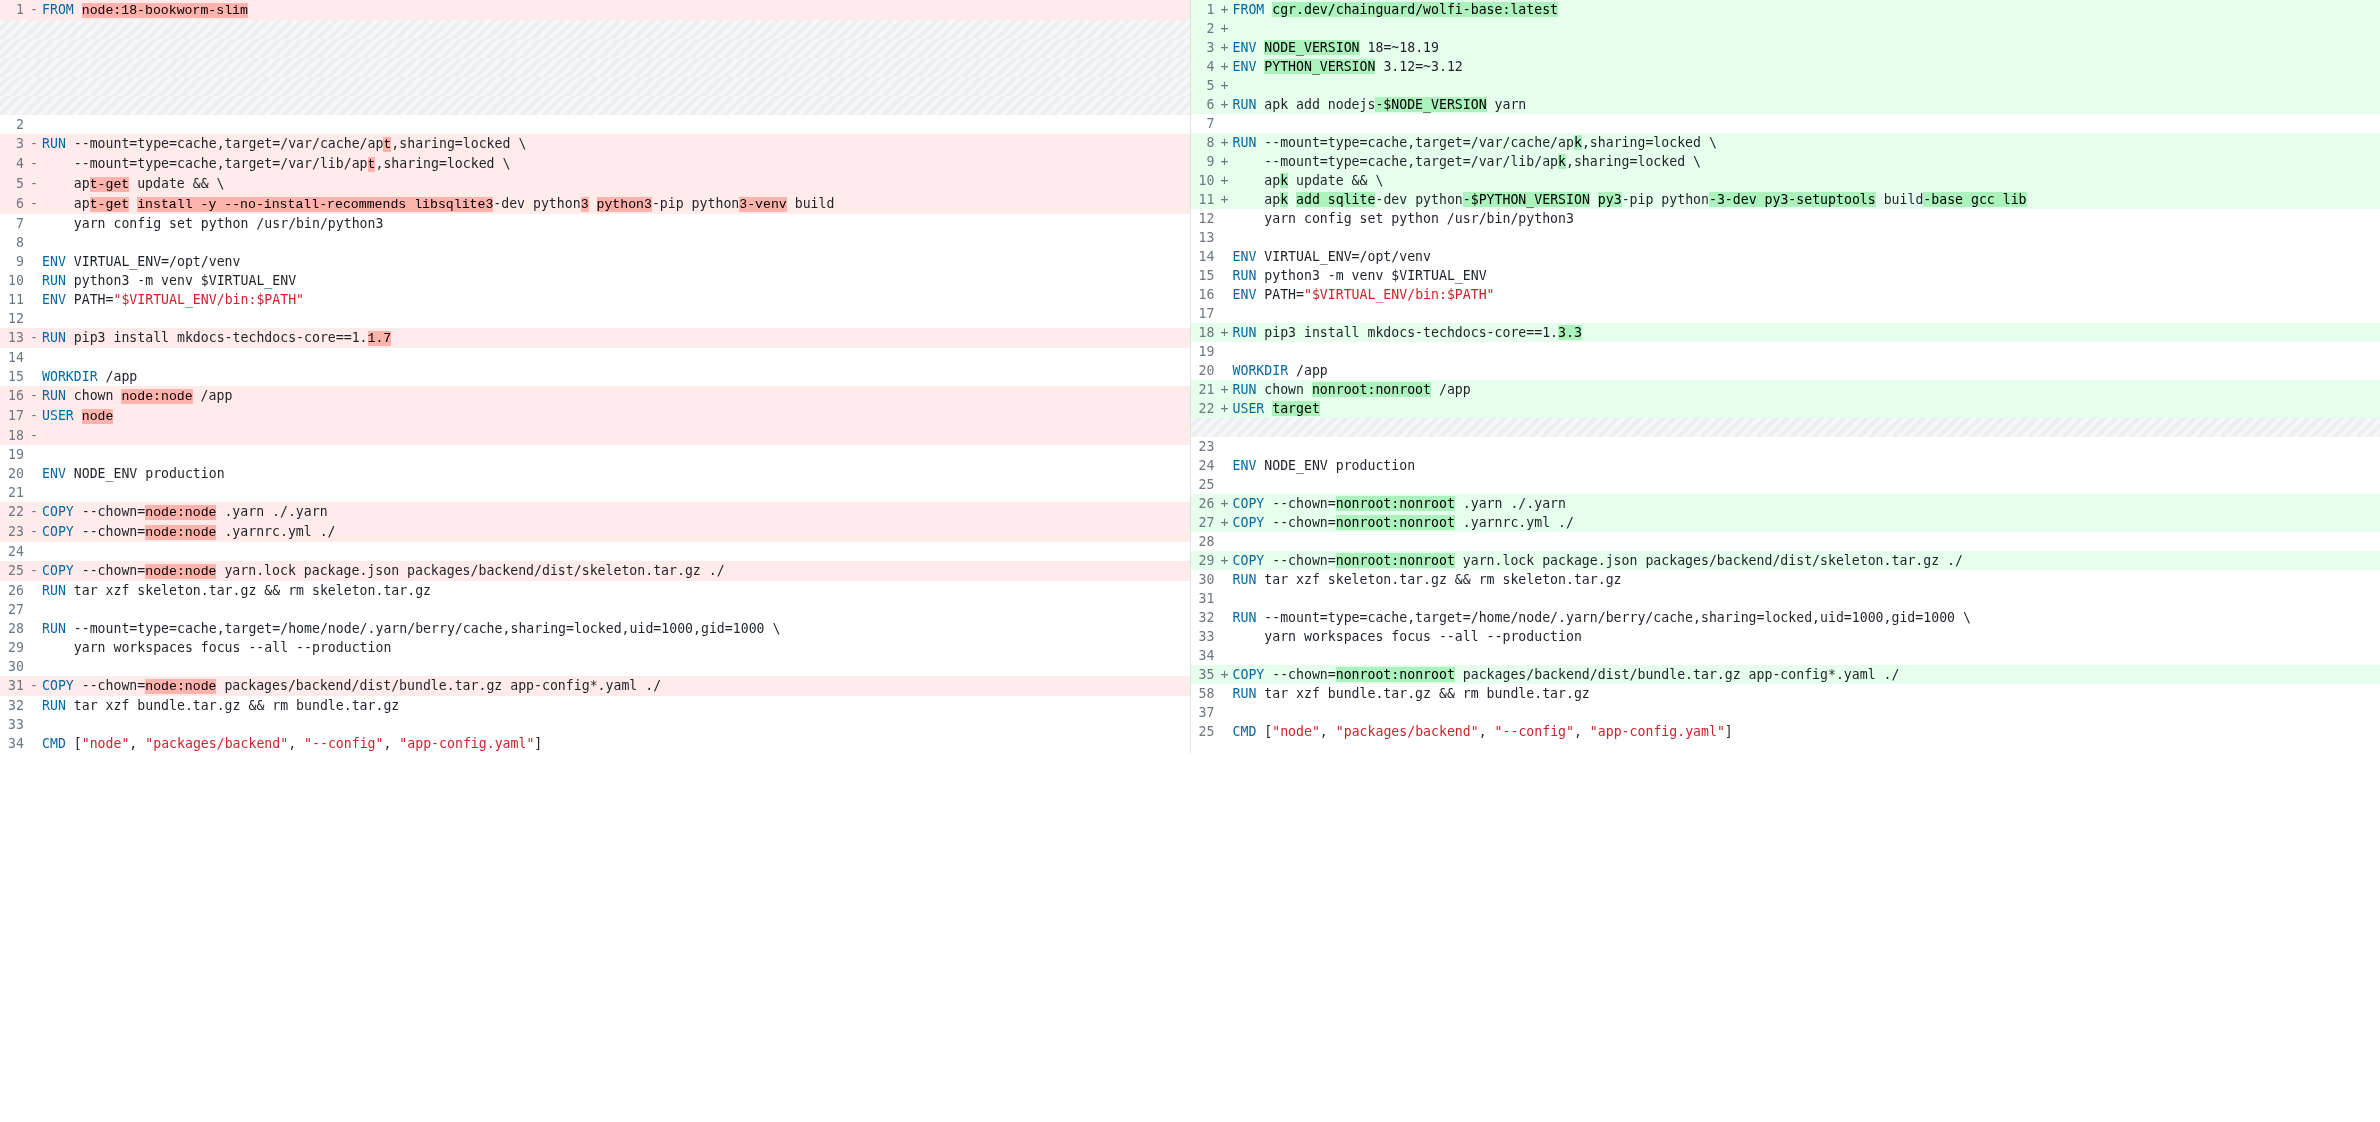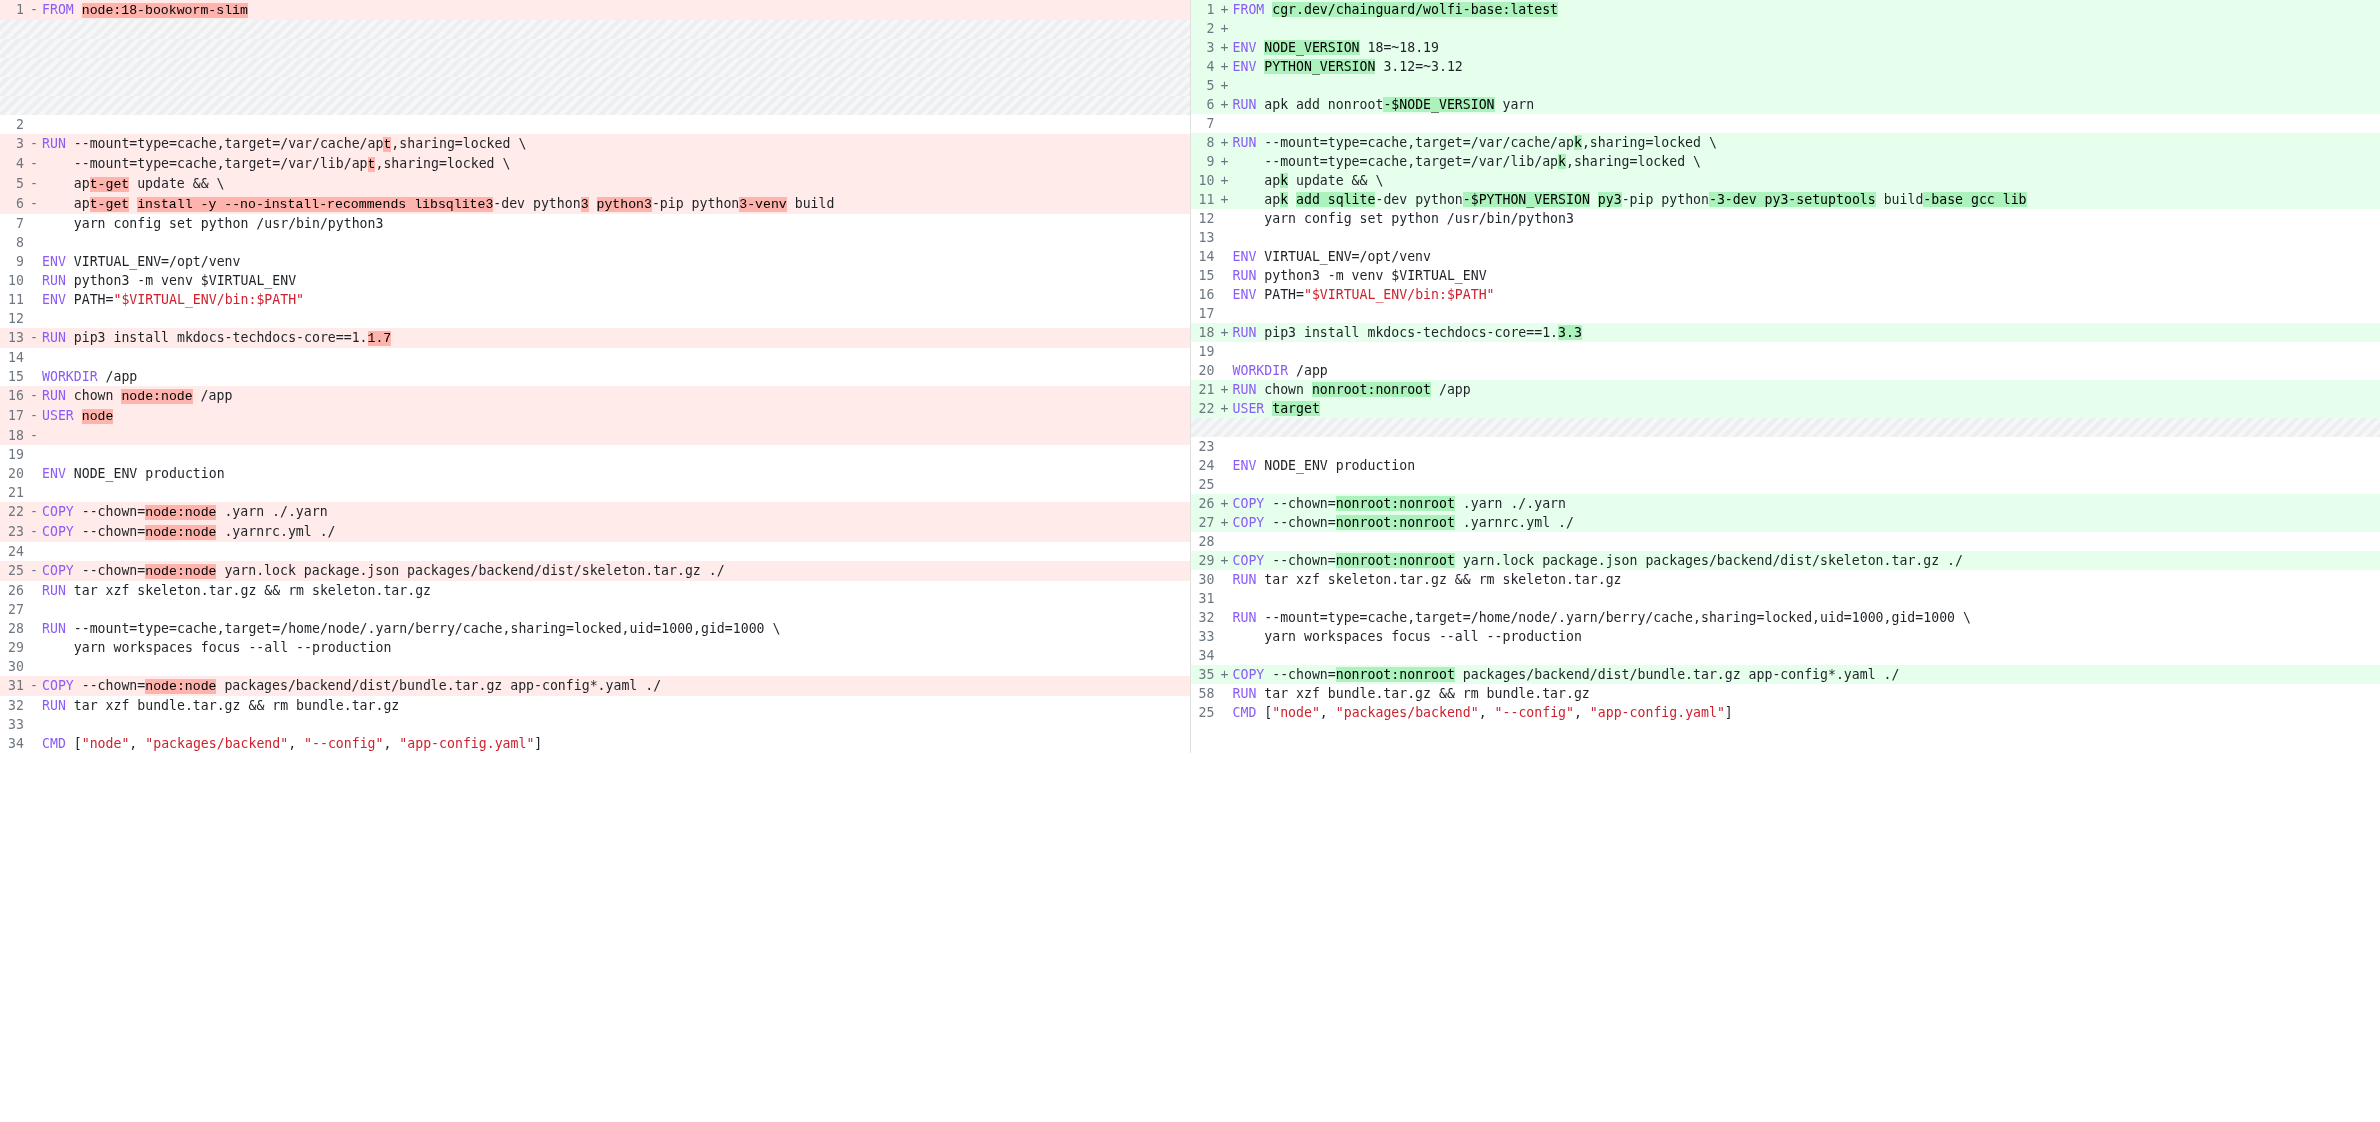--- a/index.html
+++ b/index.html
@@ -53,21 +53,21 @@
     background: repeating-linear-gradient(
       135deg,
       #f6f7f8 0px, #f6f7f8 4px,
       #eceef0 4px, #eceef0 8px
     );
   }
   
   .hl-del { background:#ffb3ad;font-family:Liberation Mono, monospace; }
   .hl-add { background:#abf2bc; }
   
-  .kw   { color:#8b5cf6; }  
+  .kw   { color:#0369a1; }  
   .str  { color:#cf222e; }  
   .cmd  { color:#1f2328; }  
 </style>
 </head>
 <body>
 
 <div class="diff-container">
   <div class="pane" id="pane-left">
       <div class="line bg-del-soft">
         <div class="gutter">1</div>
@@ -287,21 +287,21 @@
         <div class="code"><span class="kw">ENV</span><span class="cmd"> </span><span class="hl-add">PYTHON_VERSION</span><span class="cmd"> 3.12=~3.12</span></div>
       </div>
       <div class="line bg-add-soft">
         <div class="gutter">5</div>
         <div class="marker">+</div>
         <div class="code"> </div>
       </div>
       <div class="line bg-add-soft">
         <div class="gutter">6</div>
         <div class="marker">+</div>
-        <div class="code"><span class="kw">RUN</span><span class="cmd"> apk add nonroot</span><span class="hl-add">-$NODE_VERSION</span><span class="cmd"> yarn</span></div>
+        <div class="code"><span class="kw">RUN</span><span class="cmd"> apk add nodejs</span><span class="hl-add">-$NODE_VERSION</span><span class="cmd"> yarn</span></div>
       </div>
       <div class="line bg-ctx">
         <div class="gutter">7</div>
         <div class="marker"> </div>
         <div class="code"> </div>
       </div>
       <div class="line bg-add-soft">
         <div class="gutter">8</div>
         <div class="marker">+</div>
         <div class="code"><span class="kw">RUN</span><span class="cmd"> --mount=type=cache,target=/var/cache/ap</span><span class="hl-add">k</span><span class="cmd">,sharing=locked \</span></div>
@@ -443,20 +443,25 @@
       </div>
       <div class="line bg-add-soft">
         <div class="gutter">35</div>
         <div class="marker">+</div>
         <div class="code"><span class="kw">COPY</span><span class="cmd"> --chown=</span><span class="hl-add">nonroot:nonroot</span><span class="cmd"> packages/backend/dist/bundle.tar.gz app-config*.yaml ./</span></div>
       </div>
       <div class="line bg-ctx">
         <div class="gutter">58</div>
         <div class="marker"> </div>
         <div class="code"><span class="kw">RUN</span><span class="cmd"> tar xzf bundle.tar.gz &amp;&amp; rm bundle.tar.gz</span></div>
+      </div>
+      <div class="line bg-ctx">
+        <div class="gutter">37</div>
+        <div class="marker"> </div>
+        <div class="code"> </div>
       </div>
       <div class="line bg-ctx">
         <div class="gutter">25</div>
         <div class="marker"> </div>
         <div class="code"><span class="kw">CMD</span><span class="cmd"> [</span><span class="str">"node"</span><span class="cmd">, </span><span class="str">"packages/backend"</span><span class="cmd">, </span><span class="str">"--config"</span><span class="cmd">, </span><span class="str">"app-config.yaml"</span><span class="cmd">]</span></div>
       </div>
     </div>
 </div>
 
 </body></html>

